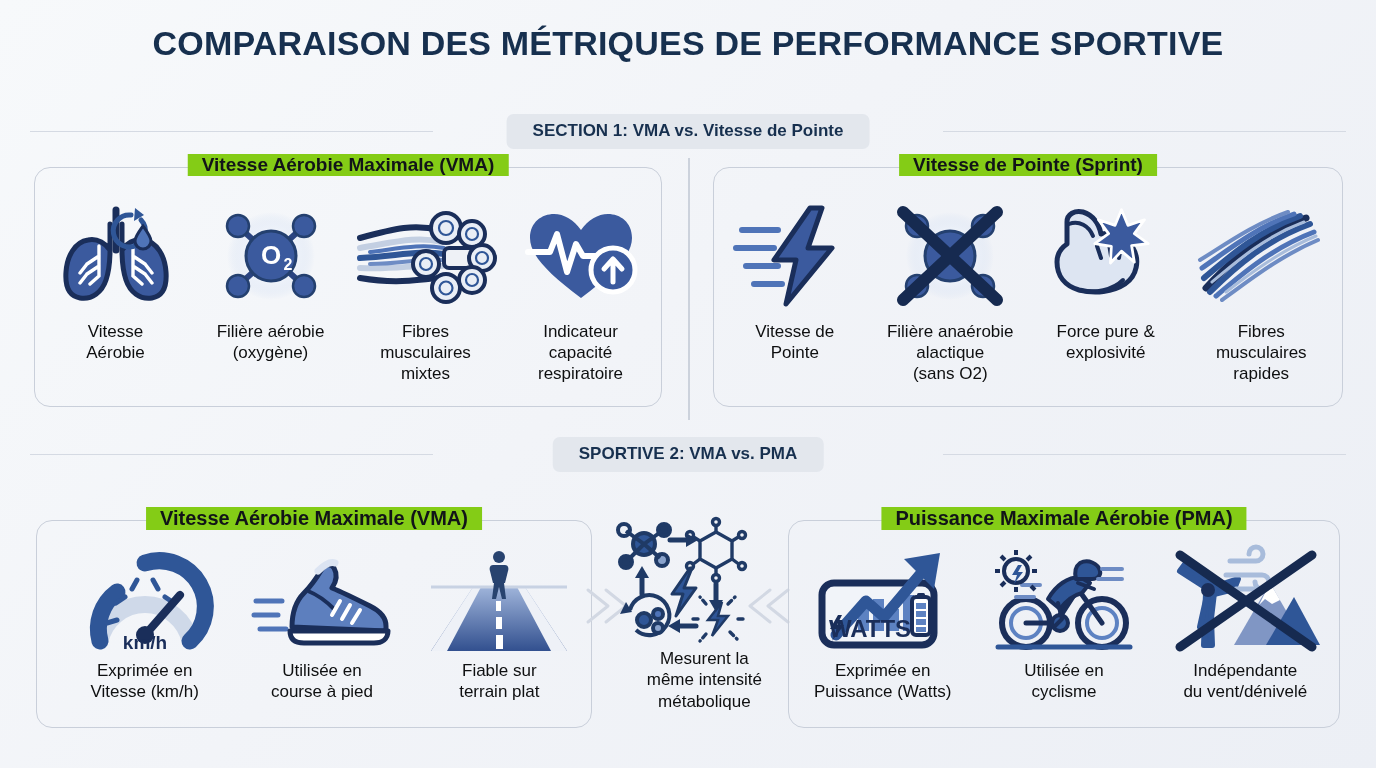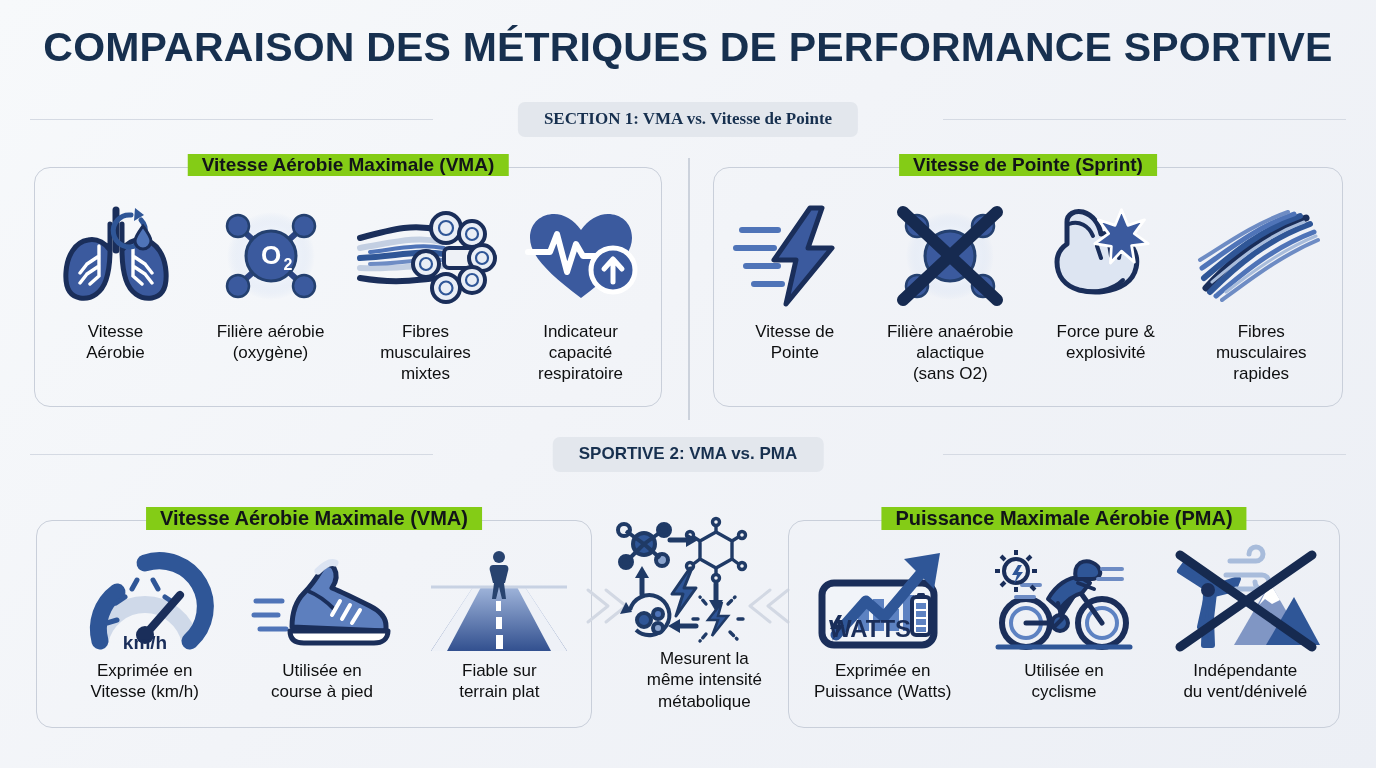--- a/index.html
+++ b/index.html
@@ -13,21 +13,21 @@
     position: relative;
   }
 
   .page { position: relative; width: 1376px; height: 768px; }
 
   
   .main-title {
     position: absolute;
     top: 24px; left: 0; width: 100%;
     text-align: center;
-    font-size: 41px;
+    font-size: 34px;
     font-weight: bold;
     letter-spacing: 0.2px;
     color: #17304f;
   }
 
   
   .section-bar { position: absolute; left: 0; width: 100%; height: 34px; }
   .section-bar .rule {
     position: absolute; top: 50%; height: 1px; background: #d5dae3;
   }
@@ -120,21 +120,21 @@
 
   svg { display: block; overflow: visible; }
 </style>
 </head>
 <body>
 
 <div class="page">
 
   <div class="main-title">COMPARAISON DES MÉTRIQUES DE PERFORMANCE SPORTIVE</div>
 
-  <div class="section-bar" style="top:102px;font-family:Liberation Serif, serif;">
+  <div class="section-bar" style="top:114px;">
     <div class="rule left"></div>
     <div class="rule right"></div>
     <div class="section-pill">SECTION 1: VMA vs. Vitesse de Pointe</div>
   </div>
 
   <div class="panel" style="left:34px; top:167px; width:628px; height:240px;">
     <div class="panel-frame"></div>
     <div class="panel-title">Vitesse Aérobie Maximale (VMA)</div>
     <div class="items">
 

